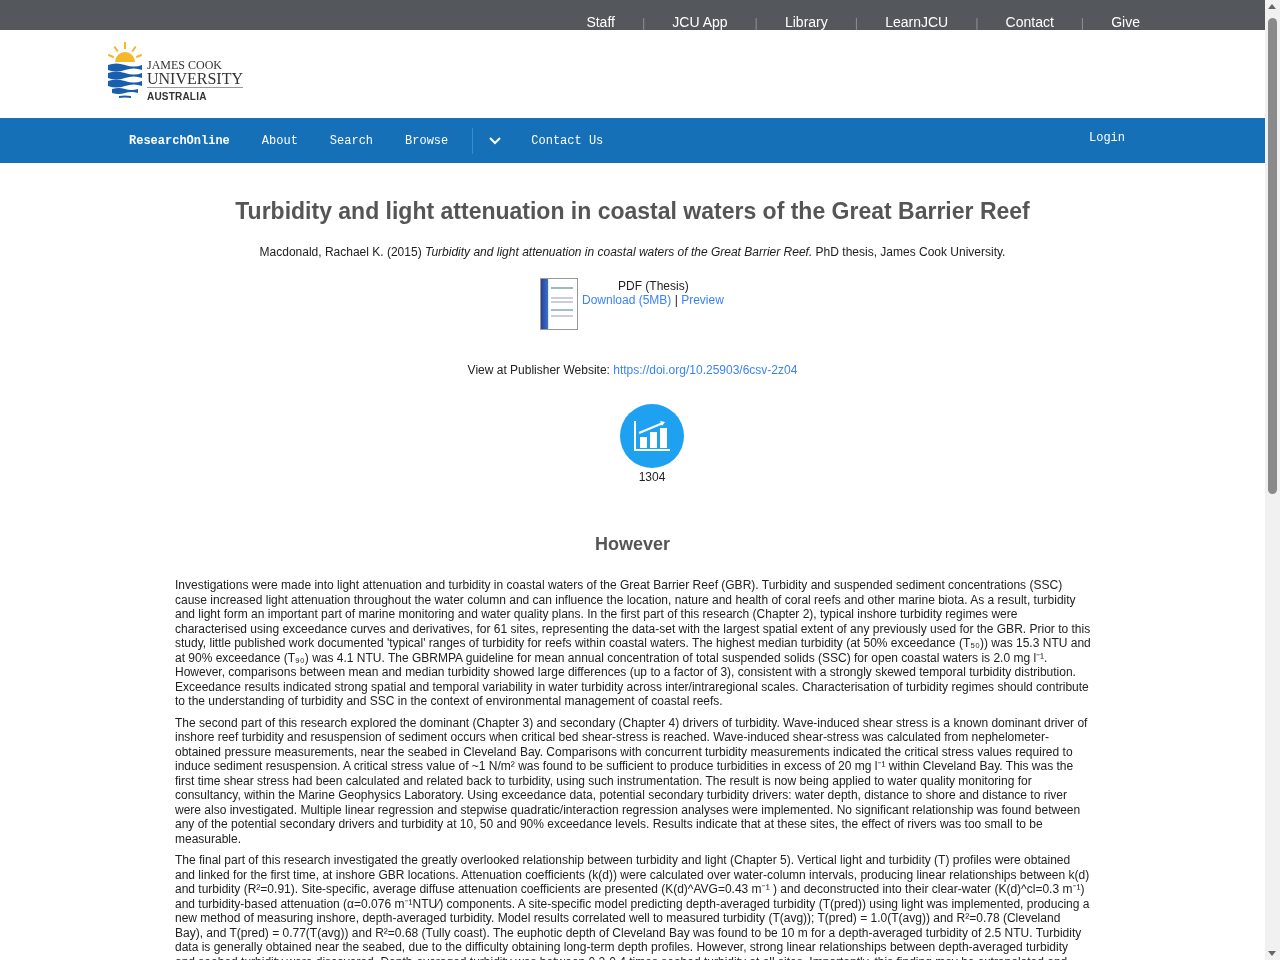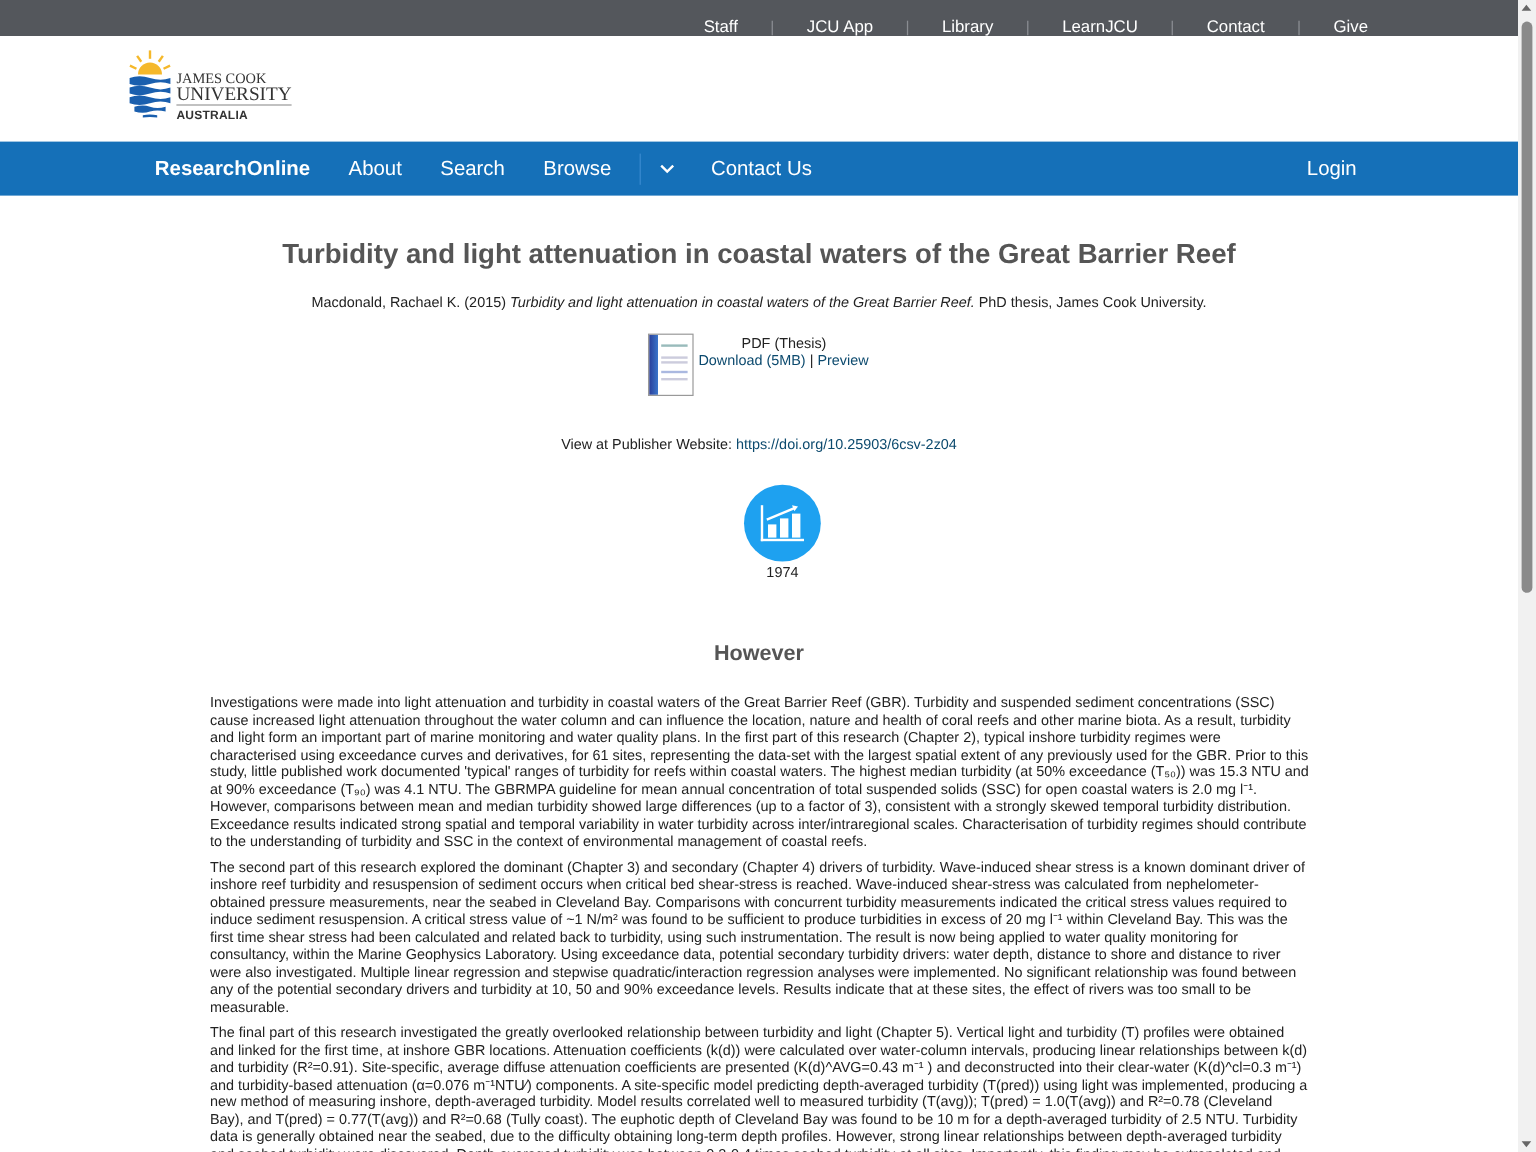--- a/index.html
+++ b/index.html
@@ -25,39 +25,39 @@
   .logoband { height: 88px; position: relative; }
   .logo { position: absolute; left: 107px; top: 10px; width: 140px; height: 64px; }
   .logo .wordmark { position: absolute; left: 40px; top: 18px; color: #333; font-family: "Liberation Serif", serif; line-height: 14px; }
   .logo .w1 { font-size: 12px; letter-spacing: 0px; display: block; }
   .logo .w2 { font-size: 16px; display: block; border-bottom: 1px solid #999; padding-bottom: 1px; }
   .logo .w3 { font-family: "Liberation Sans", sans-serif; font-weight: bold; font-size: 10px; display: block; padding-top: 2px; letter-spacing: .2px; }
 
   
   .mainnav { height: 45px; background: #1570b8; position: relative; }
   .mainnav .left { position: absolute; left: 129px; top: 0; height: 45px; display: flex; align-items: center; }
-  .mainnav a { color: #fff; text-decoration: none; font-size: 17px; }
+  .mainnav a { color: #fff; text-decoration: none; font-size: 12px; font-family: Liberation Mono, monospace; }
   .mainnav .brand { font-weight: bold; margin-right: 32px; }
   .mainnav .item { margin-right: 32px; }
   .mainnav .divider { width: 1px; height: 26px; background: #3a8ad0; margin-right: 14px; margin-left: -8px; }
   .mainnav .chev { width: 16px; height: 16px; margin-right: 28px; display: flex; align-items: center; justify-content: center; }
   .mainnav .login { position: absolute; left: 1089px; top: 13px; }
   h1.title {
     margin: 0; position: absolute; left: 0; right: 0; top: 198px;
     text-align: center; font-size: 23px; font-weight: bold; color: #555;
   }
   .citation { position: absolute; left: 0; right: 0; top: 245px; text-align: center; font-size: 12px; color: #222; }
   .citation em { font-style: italic; }
 
   .doc { position: absolute; left: 540px; top: 278px; width: 200px; }
   .thumb { position: absolute; left: 0; top: 0; width: 38px; height: 52px; border: 1px solid #999; background: linear-gradient(90deg, #2a3f9a 0%, #3a74c9 20%, #ffffff 21%, #ffffff 100%); }
   .thumb .l { position: absolute; left: 10px; right: 4px; height: 2px; background: #ccd; }
   .doc .type { position: absolute; left: 78px; top: 1px; font-size: 12px; color: #222; }
   .doc .links { position: absolute; left: 42px; top: 15px; font-size: 12px; white-space: nowrap; color: #222; }
-  a.lnk { color: #0c4a6e; text-decoration: none; }
+  a.lnk { color: #3b82f6; text-decoration: none; }
 
   .doi { position: absolute; left: 0; right: 0; top: 337px; text-align: center; font-size: 12px; }
   .pub { position: absolute; left: 0; right: 0; top: 363px; text-align: center; font-size: 12px; }
 
   .metric { position: absolute; left: 620px; top: 404px; width: 64px; }
   .metric .circle { width: 64px; height: 64px; border-radius: 50%; background: #1ea1f0; display: flex; align-items: center; justify-content: center; }
   .metric .count { text-align: center; font-size: 12px; margin-top: 2px; color: #222; }
 
   h2.abs { position: absolute; left: 0; right: 0; top: 534px; margin: 0; text-align: center; font-size: 18px; color: #555; font-weight: bold; }
 
@@ -187,21 +187,21 @@
       <svg width="40" height="34" viewBox="0 0 40 34">
         <rect x="2" y="2" width="2" height="30" fill="#fff"></rect>
         <rect x="2" y="30" width="36" height="2" fill="#fff"></rect>
         <rect x="8" y="18" width="7" height="11" fill="#fff"></rect>
         <rect x="18" y="13" width="7" height="16" fill="#fff"></rect>
         <rect x="28" y="9" width="7" height="20" fill="#fff"></rect>
         <polyline points="7,14 31,4" stroke="#fff" stroke-width="2" fill="none"></polyline>
         <polygon points="33,3 28,2 30,7" fill="#fff"></polygon>
       </svg>
     </a>
-    <div class="count">1974</div>
+    <div class="count">1304</div>
   </div>
 
   <h2 class="abs">However</h2>
   <div class="abstract">
     <p>Investigations were made into light attenuation and turbidity in coastal waters of the Great Barrier Reef (GBR). Turbidity and suspended sediment concentrations (SSC) cause increased light attenuation throughout the water column and can influence the location, nature and health of coral reefs and other marine biota. As a result, turbidity and light form an important part of marine monitoring and water quality plans. In the first part of this research (Chapter 2), typical inshore turbidity regimes were characterised using exceedance curves and derivatives, for 61 sites, representing the data-set with the largest spatial extent of any previously used for the GBR. Prior to this study, little published work documented 'typical' ranges of turbidity for reefs within coastal waters. The highest median turbidity (at 50% exceedance (T₅₀)) was 15.3 NTU and at 90% exceedance (T₉₀) was 4.1 NTU. The GBRMPA guideline for mean annual concentration of total suspended solids (SSC) for open coastal waters is 2.0 mg l⁻¹. However, comparisons between mean and median turbidity showed large differences (up to a factor of 3), consistent with a strongly skewed temporal turbidity distribution. Exceedance results indicated strong spatial and temporal variability in water turbidity across inter/intraregional scales. Characterisation of turbidity regimes should contribute to the understanding of turbidity and SSC in the context of environmental management of coastal reefs.</p>
     <p>The second part of this research explored the dominant (Chapter 3) and secondary (Chapter 4) drivers of turbidity. Wave-induced shear stress is a known dominant driver of inshore reef turbidity and resuspension of sediment occurs when critical bed shear-stress is reached. Wave-induced shear-stress was calculated from nephelometer-obtained pressure measurements, near the seabed in Cleveland Bay. Comparisons with concurrent turbidity measurements indicated the critical stress values required to induce sediment resuspension. A critical stress value of ~1 N/m² was found to be sufficient to produce turbidities in excess of 20 mg l⁻¹ within Cleveland Bay. This was the first time shear stress had been calculated and related back to turbidity, using such instrumentation. The result is now being applied to water quality monitoring for consultancy, within the Marine Geophysics Laboratory. Using exceedance data, potential secondary turbidity drivers: water depth, distance to shore and distance to river were also investigated. Multiple linear regression and stepwise quadratic/interaction regression analyses were implemented. No significant relationship was found between any of the potential secondary drivers and turbidity at 10, 50 and 90% exceedance levels. Results indicate that at these sites, the effect of rivers was too small to be measurable.</p>
     <p>The final part of this research investigated the greatly overlooked relationship between turbidity and light (Chapter 5). Vertical light and turbidity (T) profiles were obtained and linked for the first time, at inshore GBR locations. Attenuation coefficients (k(d)) were calculated over water-column intervals, producing linear relationships between k(d) and turbidity (R²=0.91). Site-specific, average diffuse attenuation coefficients are presented (K(d)^AVG=0.43 m⁻¹ ) and deconstructed into their clear-water (K(d)^cl=0.3 m⁻¹) and turbidity-based attenuation (α=0.076 m⁻¹NTU⁄) components. A site-specific model predicting depth-averaged turbidity (T(pred)) using light was implemented, producing a new method of measuring inshore, depth-averaged turbidity. Model results correlated well to measured turbidity (T(avg)); T(pred) = 1.0(T(avg)) and R²=0.78 (Cleveland Bay), and T(pred) = 0.77(T(avg)) and R²=0.68 (Tully coast). The euphotic depth of Cleveland Bay was found to be 10 m for a depth-averaged turbidity of 2.5 NTU. Turbidity data is generally obtained near the seabed, due to the difficulty obtaining long-term depth profiles. However, strong linear relationships between depth-averaged turbidity and seabed turbidity were discovered. Depth-averaged turbidity was between 0.2-0.4 times seabed turbidity at all sites. Importantly, this finding may be extrapolated and used to</p>
   </div>
 </div>
 

